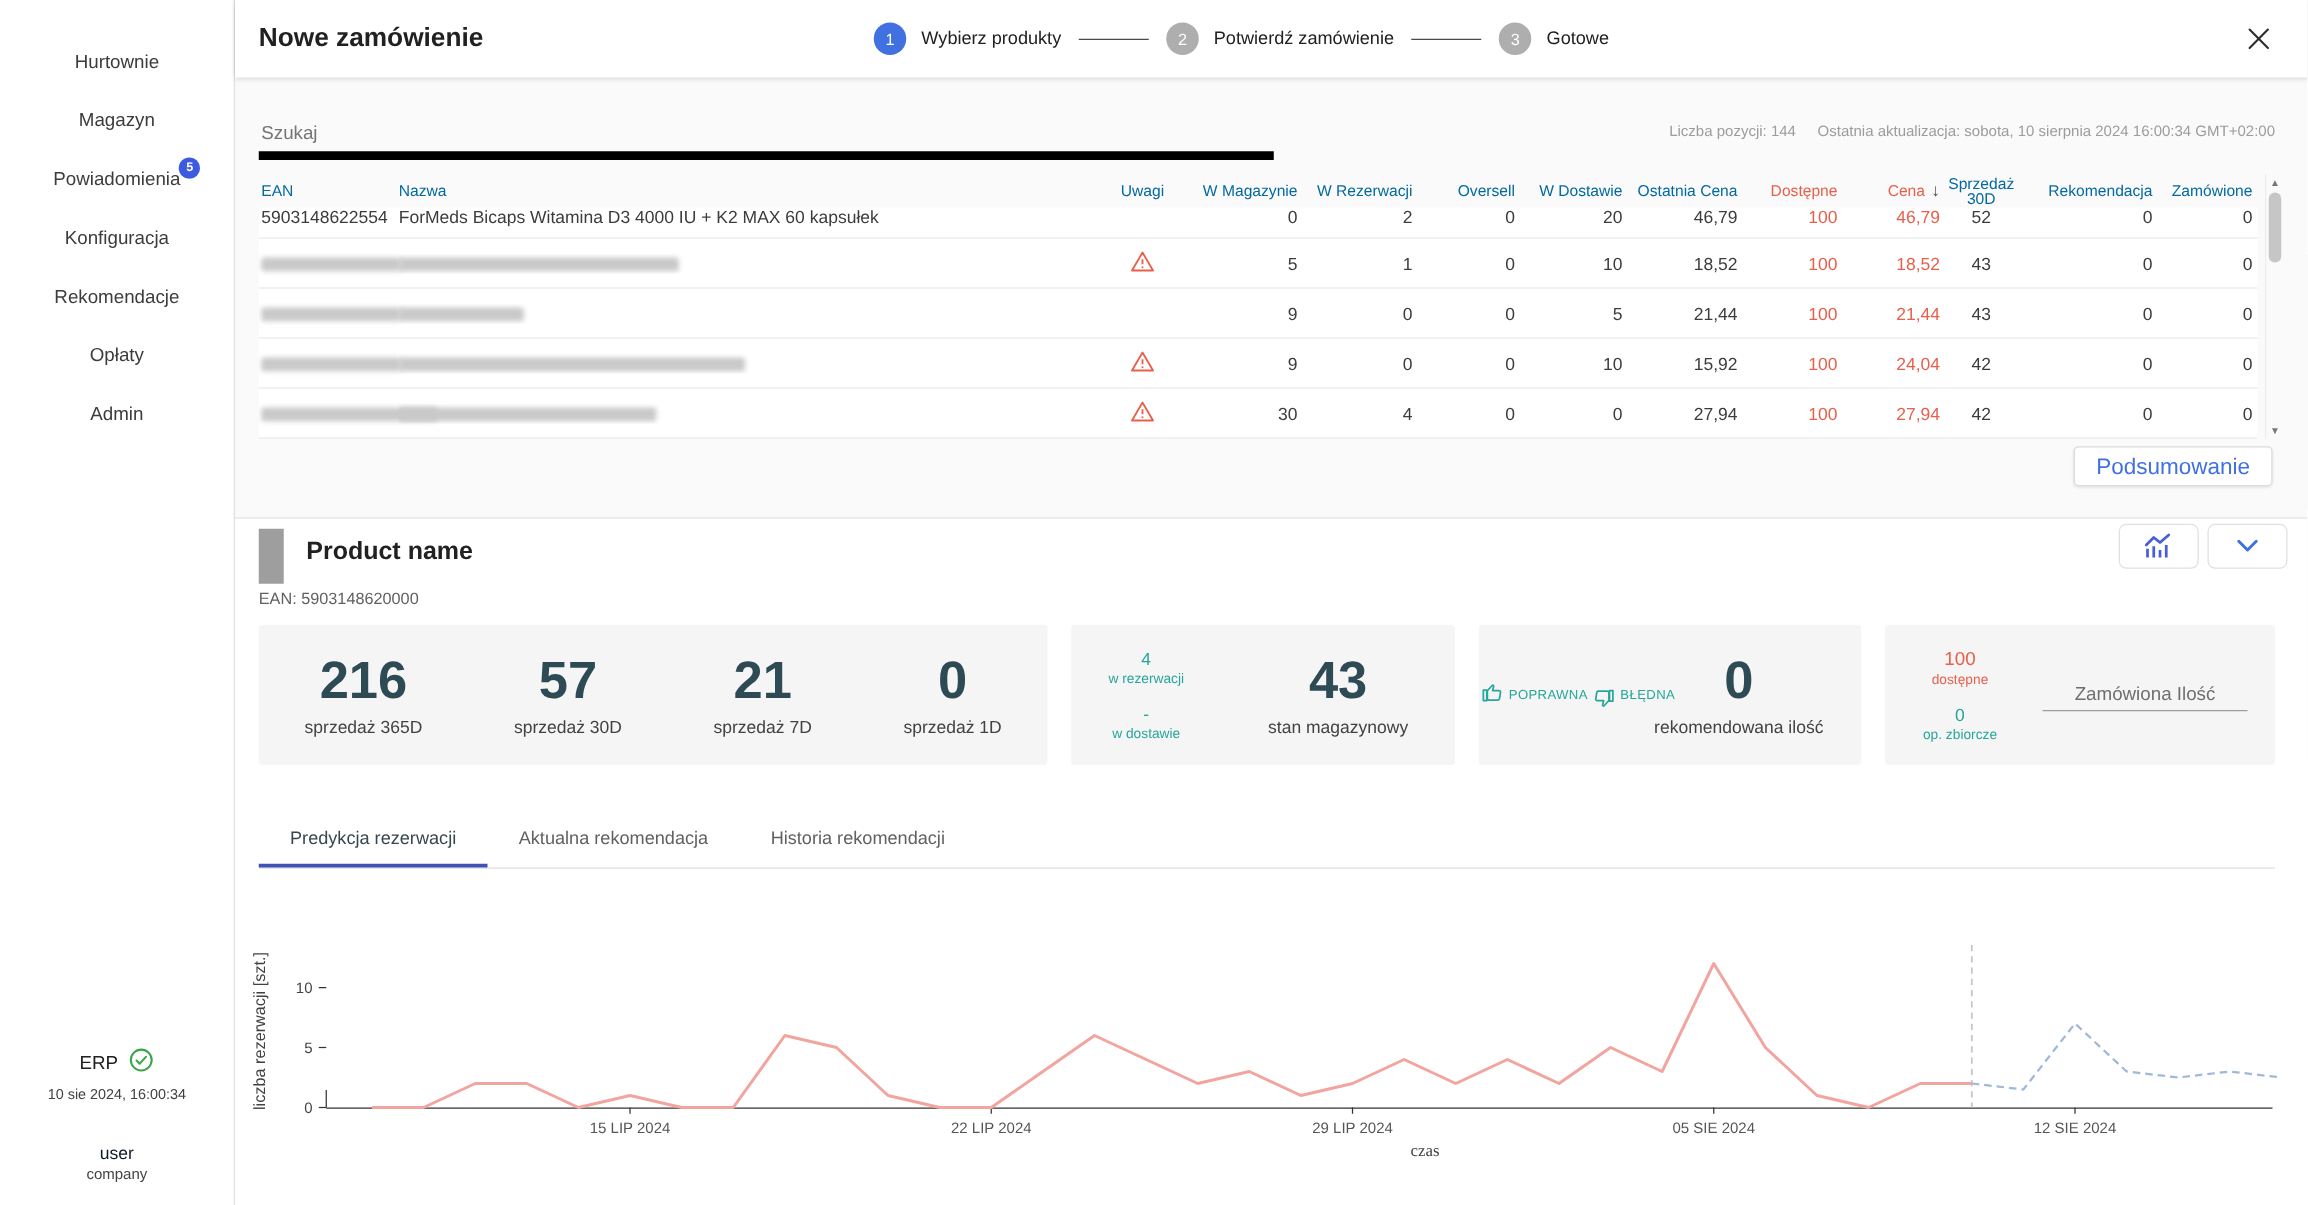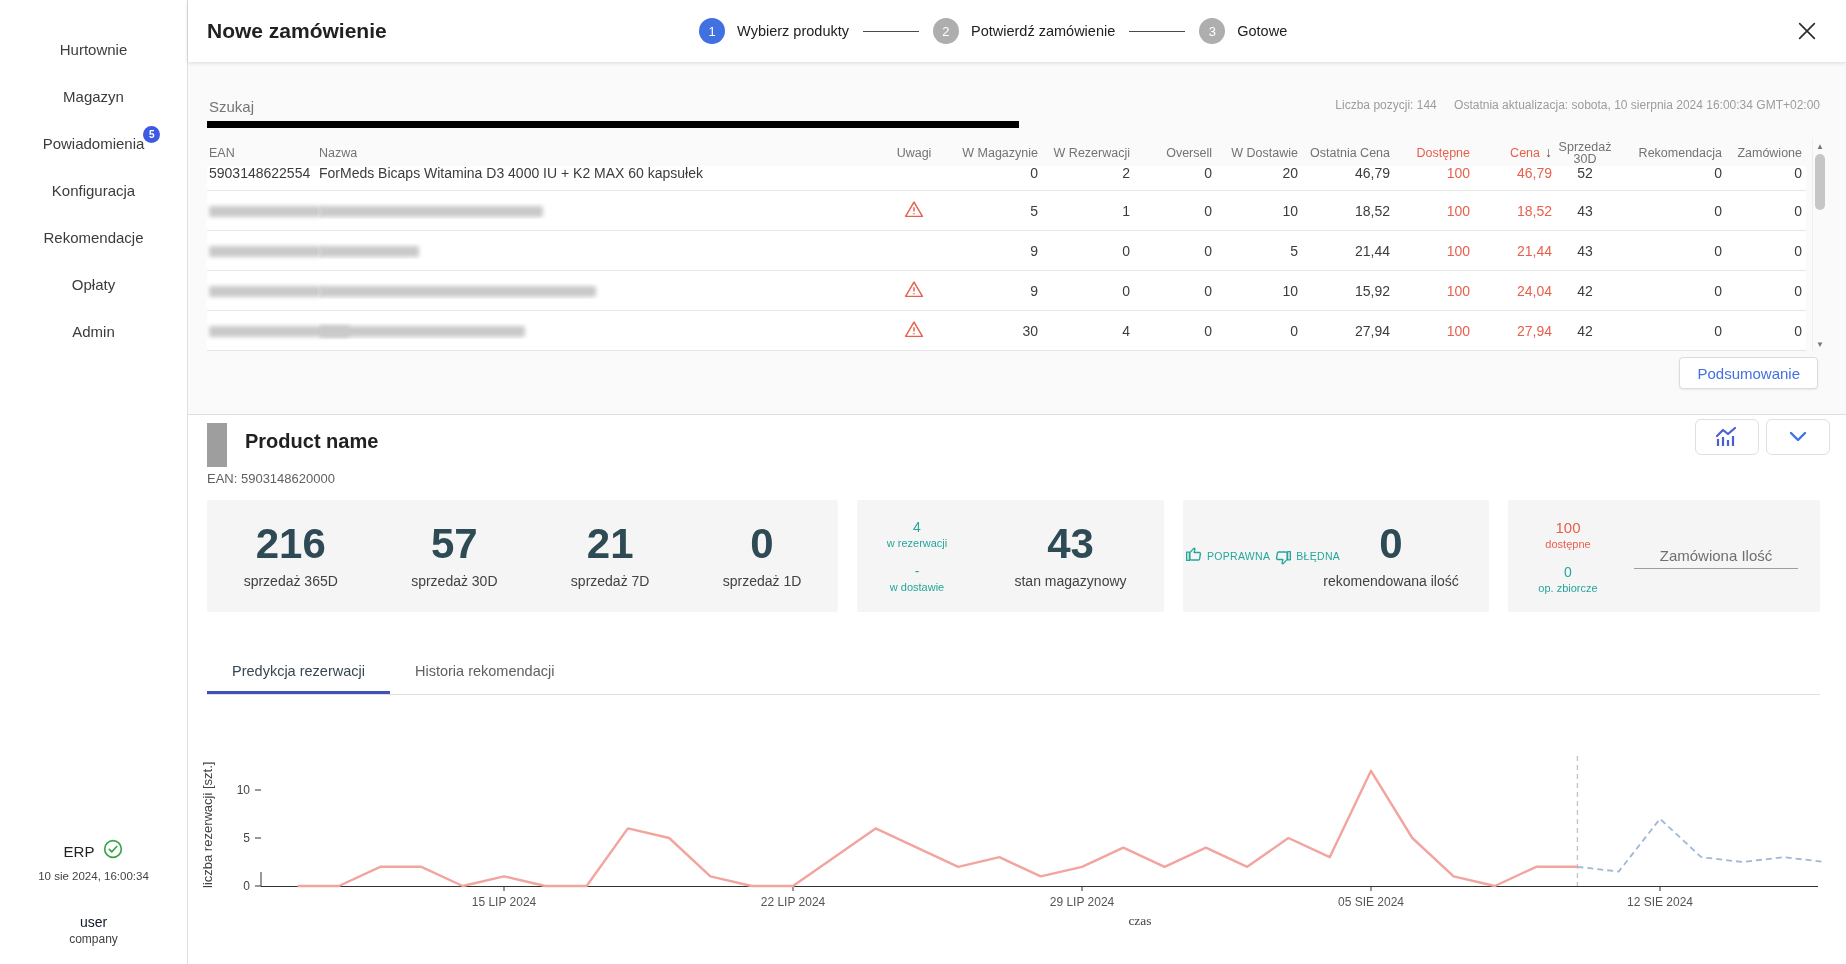--- a/index.html
+++ b/index.html
@@ -34,21 +34,21 @@
 
   
   .search-wrap { position:absolute; left:19px; top:92px; width:812px; }
   .search-input { width:100%; border:none; border-bottom:7px solid #000000; background:transparent; font-size:15px; color:#424242; padding:6px 2px; outline:none; }
   .search-input::placeholder { color:#757575; }
   .list-meta { position:absolute; right:26px; top:98px; font-size:12px; color:#9c9c9c; }
   .list-meta span { margin-left:14px; }
 
   
   .thead { position:absolute; left:19px; right:40px; top:139px; height:27px; display:flex; align-items:center; z-index:2; }
-  .th { font-size:12.5px; color:#737373; white-space:normal; line-height:12px; }
+  .th { font-size:12.5px; color:#0369a1; white-space:normal; line-height:12px; }
   .tbody { position:absolute; left:19px; right:40px; top:166px; height:185px; overflow:hidden; }
   .t-row { height:40px; display:flex; align-items:center; background:#fff; border-bottom:1px solid #e6e6e6; cursor:pointer; }
   .t-row:first-child { border-top:4px solid #737373; }
   .td { font-size:14px; color:#3c3c3c; }
   .c-ean  { width:112px; text-align:left; padding-left:2px; }
   .c-name { flex:1; text-align:left; overflow:hidden; white-space:nowrap; }
   .c-uwagi{ width:58px; text-align:center; }
   .c-mag  { width:95px; text-align:right; }
   .c-rez  { width:92px; text-align:right; }
   .c-over { width:82px; text-align:right; }
@@ -62,21 +62,21 @@
   .th.c-dostepne, .th.c-cena { color:#e8604c; }
   .sort-arrow { font-size:14px; color:#555; margin-left:5px; font-weight:bold; }
   .blur-bar { display:inline-block; height:11px; border-radius:2px; background:#c9c9c9; filter:blur(2px); vertical-align:middle; }
   .clip-first { margin-top:-15px; }
 
   .scrollbar { position:absolute; right:20px; top:139px; width:14px; height:212px; background:#fafafa; border-left:1px solid #ededed; }
   .sb-arrow { width:14px; height:14px; font-size:8px; color:#777; display:flex; align-items:center; justify-content:center; cursor:pointer; }
   .sb-down { position:absolute; bottom:0; }
   .sb-thumb { position:absolute; top:15px; left:2px; width:10px; height:56px; background:#c6c6c6; border-radius:5px; cursor:grab; }
 
-  .summary-btn { position:absolute; right:28px; top:357px; height:32px; padding:0 17px; background:#fff; border:1px solid #dcdcdc; border-radius:4px; color:#4170e0; font-size:15px; cursor:pointer; box-shadow:0 1px 2px rgba(0,0,0,.08); }
+  .summary-btn { position:absolute; right:28px; top:357px; height:32px; padding:0 17px; background:#fff; border:1px solid #dcdcdc; border-radius:4px; color:#4170e0; font-size:18px; cursor:pointer; box-shadow:0 1px 2px rgba(0,0,0,.08); }
 
   
   .panel-divider { position:absolute; left:0; top:414px; width:100%; height:1px; background:#e0e0e0; }
   .product-panel { position:absolute; left:0; top:415px; width:100%; height:549px; background:#fff; }
   .prod-img { position:absolute; left:19px; top:8px; width:20px; height:44px; background:#9e9e9e; }
   .prod-title { position:absolute; left:57px; top:15px; font-size:20px; font-weight:bold; color:#212121; }
   .prod-ean { position:absolute; left:19px; top:56px; font-size:13px; color:#616161; }
   .icon-btn { position:absolute; top:4px; width:64px; height:36px; background:#fff; border:1px solid #e0e0e0; border-radius:6px; display:flex; align-items:center; justify-content:center; cursor:pointer; }
   .btn-chart { right:87px; }
   .btn-expand { right:16px; }
@@ -394,20 +394,21 @@
             <div class="mini-lab-teal">op. zbiorcze</div>
           </div>
           <div class="qty-wrap">
             <input class="qty-input" type="text" placeholder="Zamówiona Ilość" style="">
           </div>
         </div>
       </div>
 
       <div class="tabs" id="tabs">
           <div class="tab active">Predykcja rezerwacji</div>
+          <div class="tab">Aktualna rekomendacja</div>
           <div class="tab">Historia rekomendacji</div>
         </div>
 
       <div class="chart-area">
         <div class="chart-ylabel">liczba rezerwacji [szt.]</div>
         <svg id="chart-svg" width="1658" height="200">
             <line x1="73" y1="146.5" x2="1630" y2="146.5" stroke="#333" stroke-width="1"></line>
             <line x1="67" y1="146" x2="73" y2="146" stroke="#333" stroke-width="1"></line>
             <text x="62" y="150" text-anchor="end" font-size="12" fill="#444">0</text>
             <line x1="67" y1="98" x2="73" y2="98" stroke="#333" stroke-width="1"></line>

